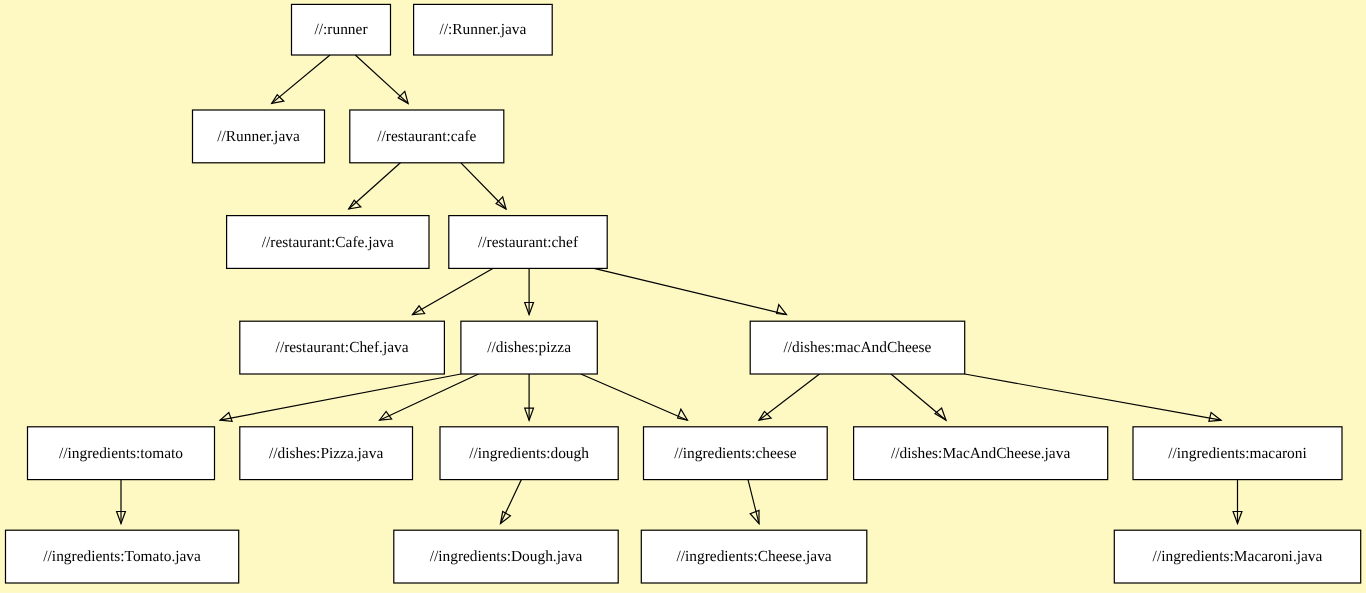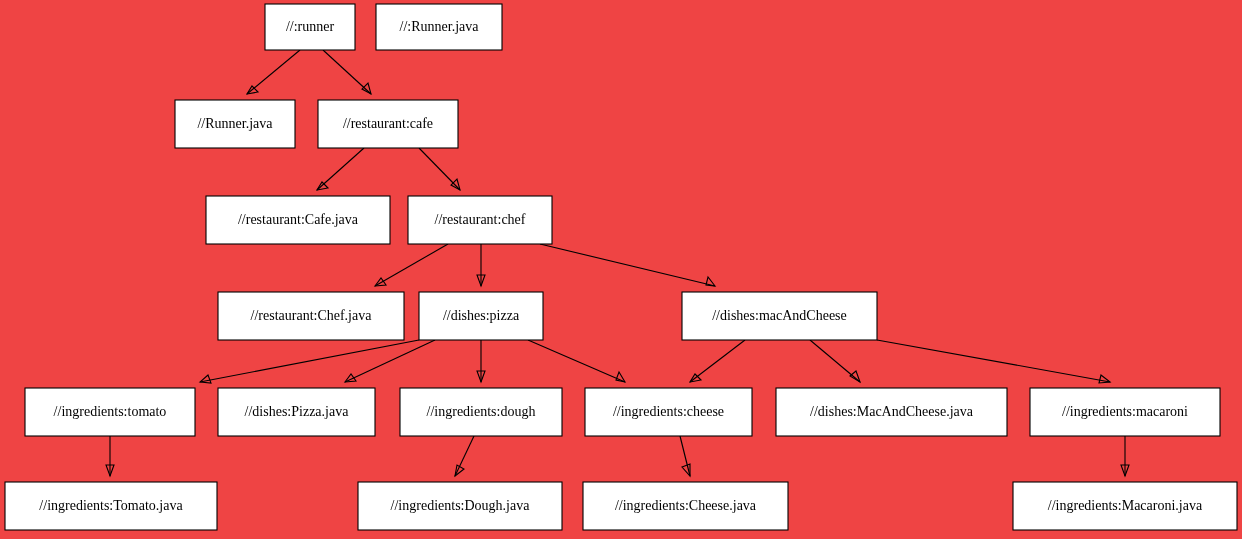--- a/index.html
+++ b/index.html
@@ -4,21 +4,21 @@
 <style>
   html, body {
     margin: 0;
     padding: 0;
     background: #ffffff;
   }
   #graph-canvas {
     position: relative;
     width: 1242px;
     height: 539px;
-    background: #ef4444;
+    background: #fef9c3;
     overflow: hidden;
     font-family: "Liberation Serif", "DejaVu Serif", serif;
   }
   #graph-svg {
     position: absolute;
     top: 0;
     left: 0;
     width: 1242px;
     height: 539px;
     display: block;

